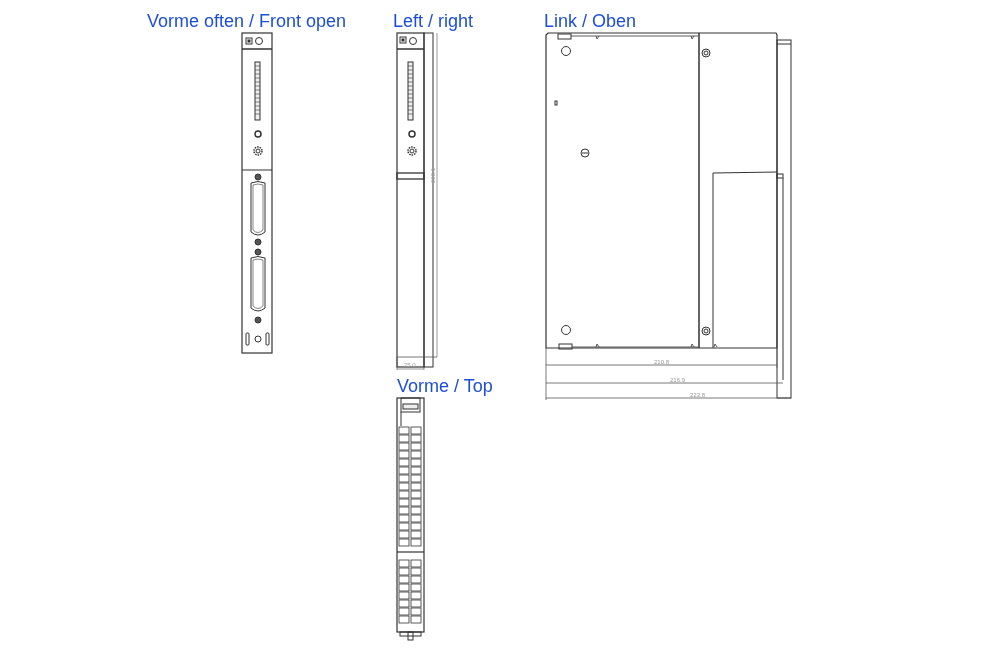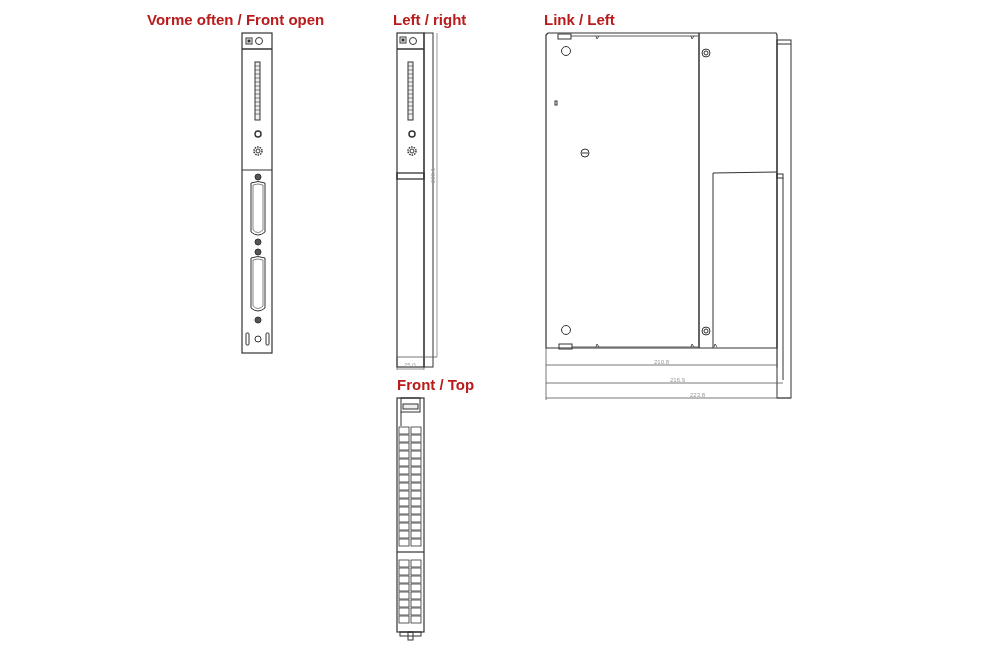--- a/index.html
+++ b/index.html
@@ -1,27 +1,27 @@
 <!DOCTYPE html>
 <html><head>
 <meta charset="utf-8">
 <style>
   html, body { margin:0; padding:0; background:#ffffff; }
   body { width:1000px; height:650px; position:relative; overflow:hidden; font-family:"Liberation Sans", sans-serif; }
-  .view-title { position:absolute; font-size:15px; color:#b91c1c; white-space:nowrap;font-weight:bold; }
+  .view-title { position:absolute; font-size:18px; color:#1d4ed8; white-space:nowrap; }
   svg { position:absolute; left:0; top:0; }
   .dim { font-family:"Liberation Sans", sans-serif; font-size:6px; fill:#999; }
 </style>
 </head>
 <body>
 
 <div class="view-title" style="left:147px;top:11px;">Vorme often / Front open</div>
 <div class="view-title" style="left:393px;top:11px;">Left / right</div>
-<div class="view-title" style="left:544px;top:11px;">Link / Left</div>
-<div class="view-title" style="left:397px;top:376px;">Front / Top</div>
+<div class="view-title" style="left:544px;top:11px;">Link / Oben</div>
+<div class="view-title" style="left:397px;top:376px;">Vorme / Top</div>
 
 <svg width="1000" height="650" viewBox="0 0 1000 650" fill="none" stroke="#333" stroke-width="1">
 
   <g>
     <rect x="242" y="33" width="30" height="320" stroke-width="1.2"></rect>
     <line x1="242" y1="49" x2="272" y2="49" stroke-width="1.5"></line>
 
     <rect x="246" y="38" width="6" height="6"></rect>
     <rect x="248" y="40" width="2" height="2" fill="#333"></rect>
     <circle cx="259" cy="41" r="3.5"></circle>

